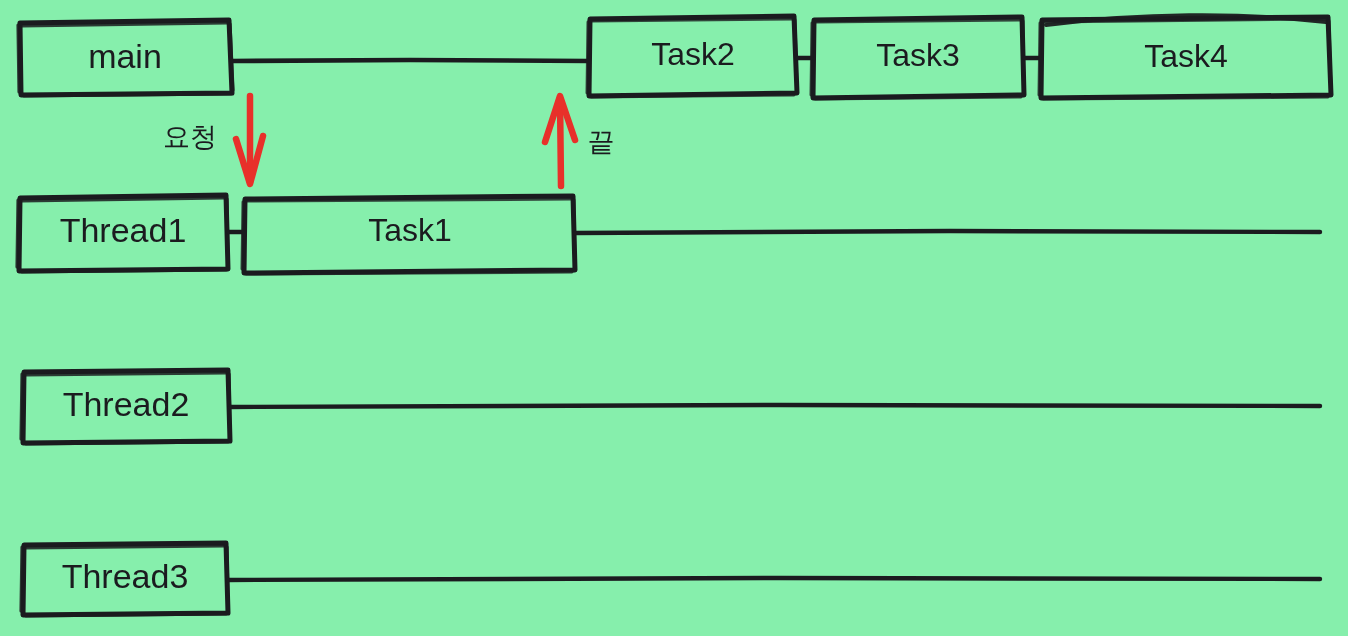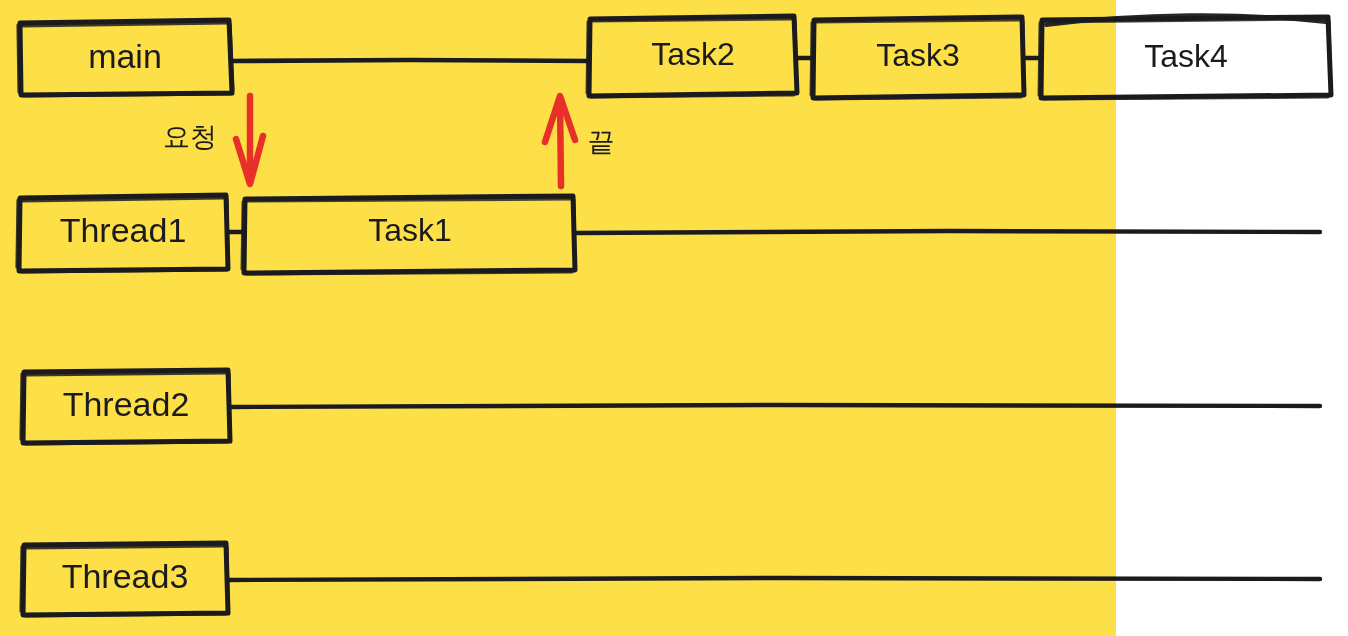--- a/index.html
+++ b/index.html
@@ -9,23 +9,23 @@
     background: #ffffff;
   }
   body {
     width: 1348px;
     height: 636px;
     font-family: "Liberation Sans", "DejaVu Sans", sans-serif;
     overflow: hidden;
   }
   #diagram-canvas {
     position: relative;
-    width: 1116px;
+    width: 1348px;
     height: 636px;
-    background: #fde047;
+    background: #86efac;
   }
   svg.sketch {
     position: absolute;
     top: 0;
     left: 0;
     width: 1348px;
     height: 636px;
   }
   .box-label {
     font-family: "Liberation Sans", "DejaVu Sans", sans-serif;

